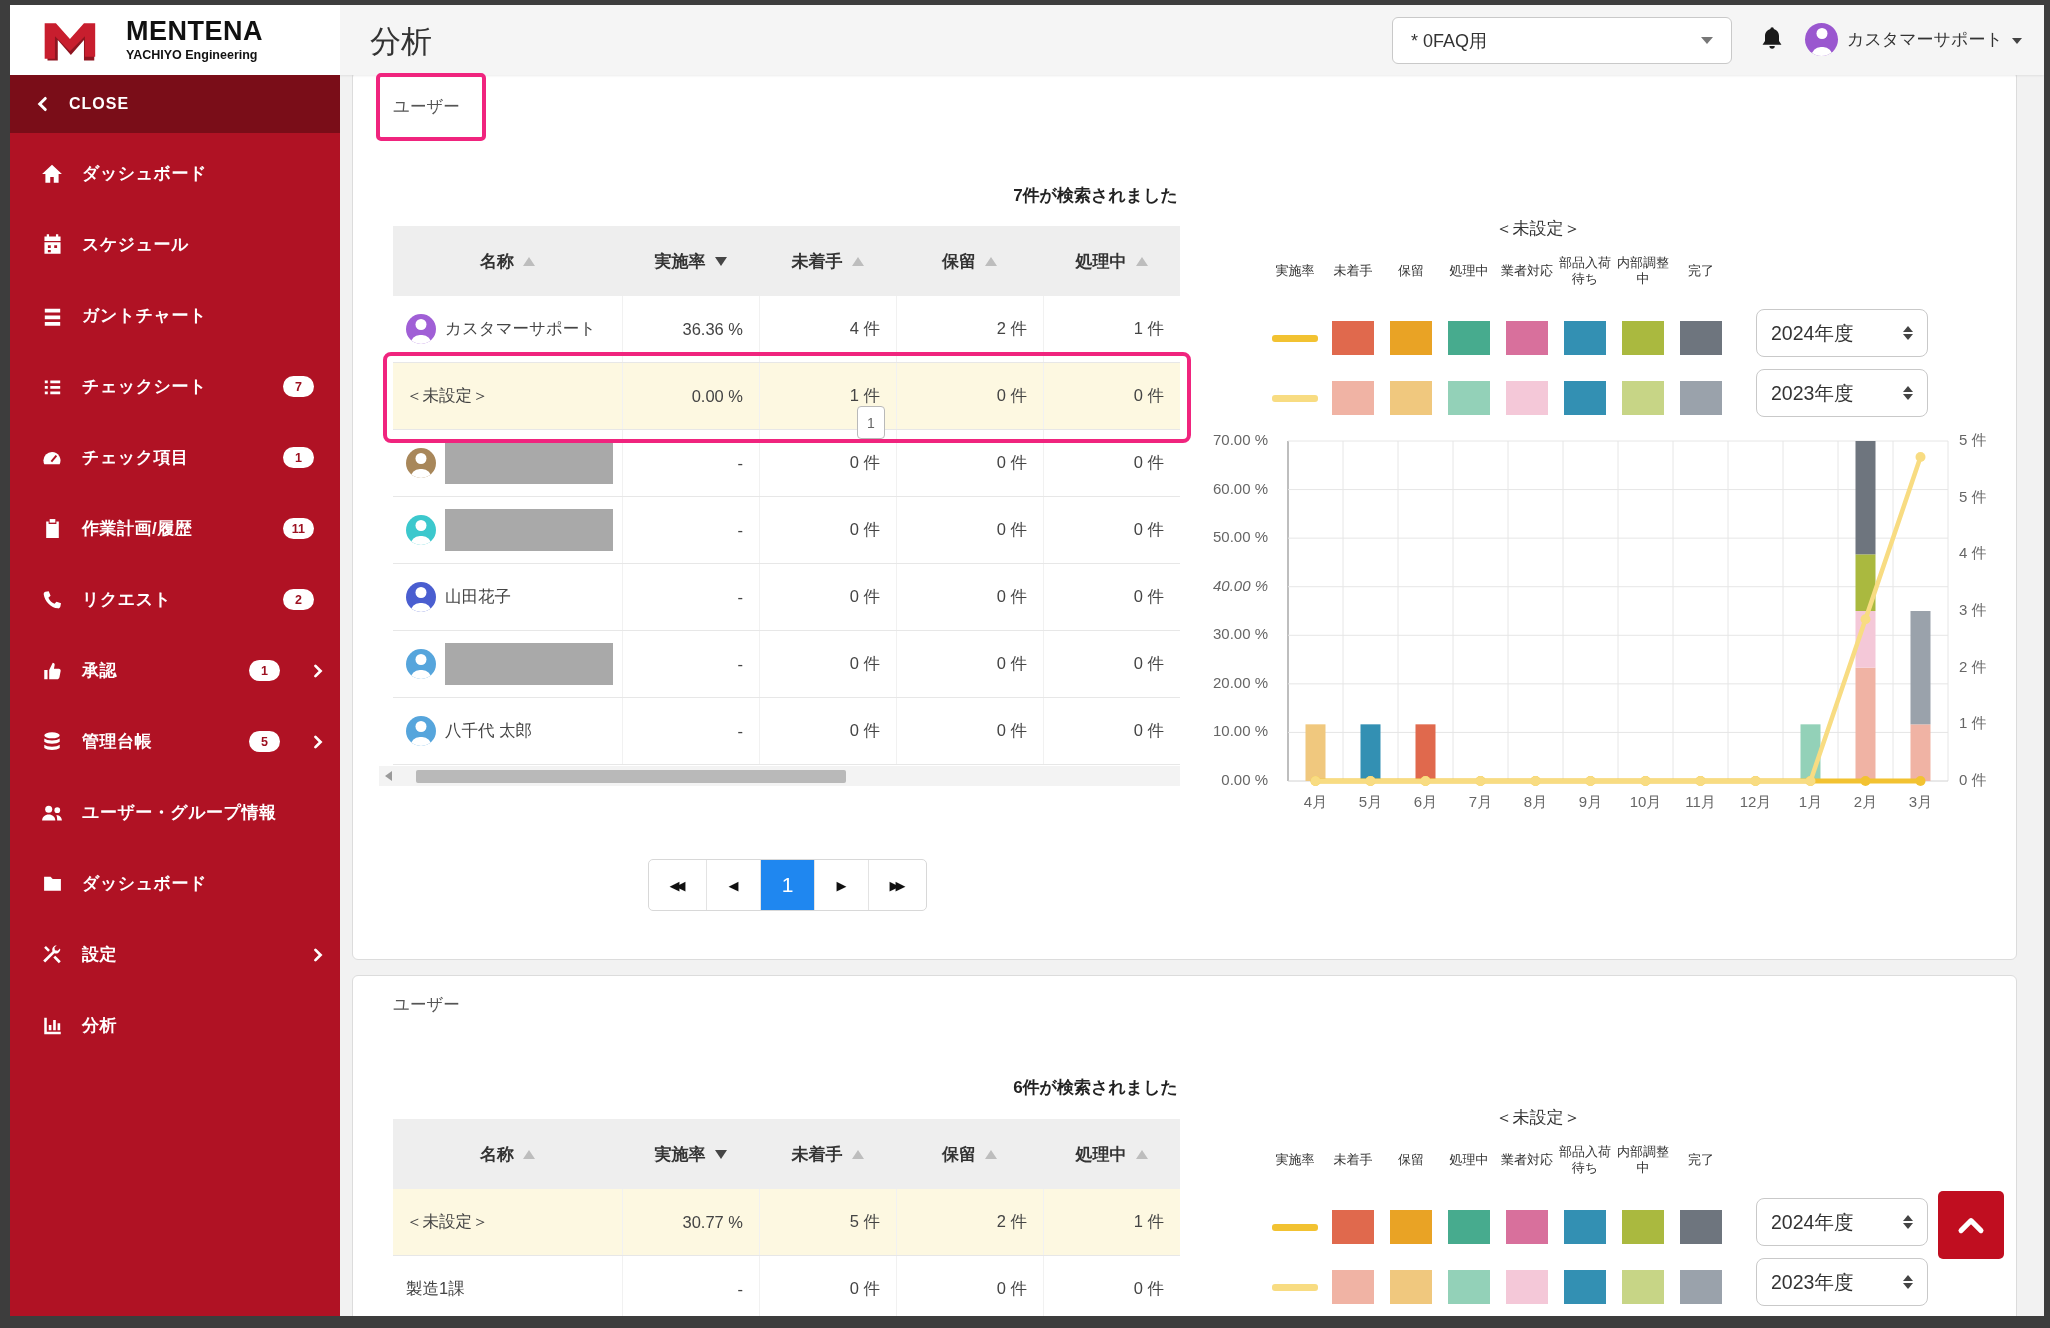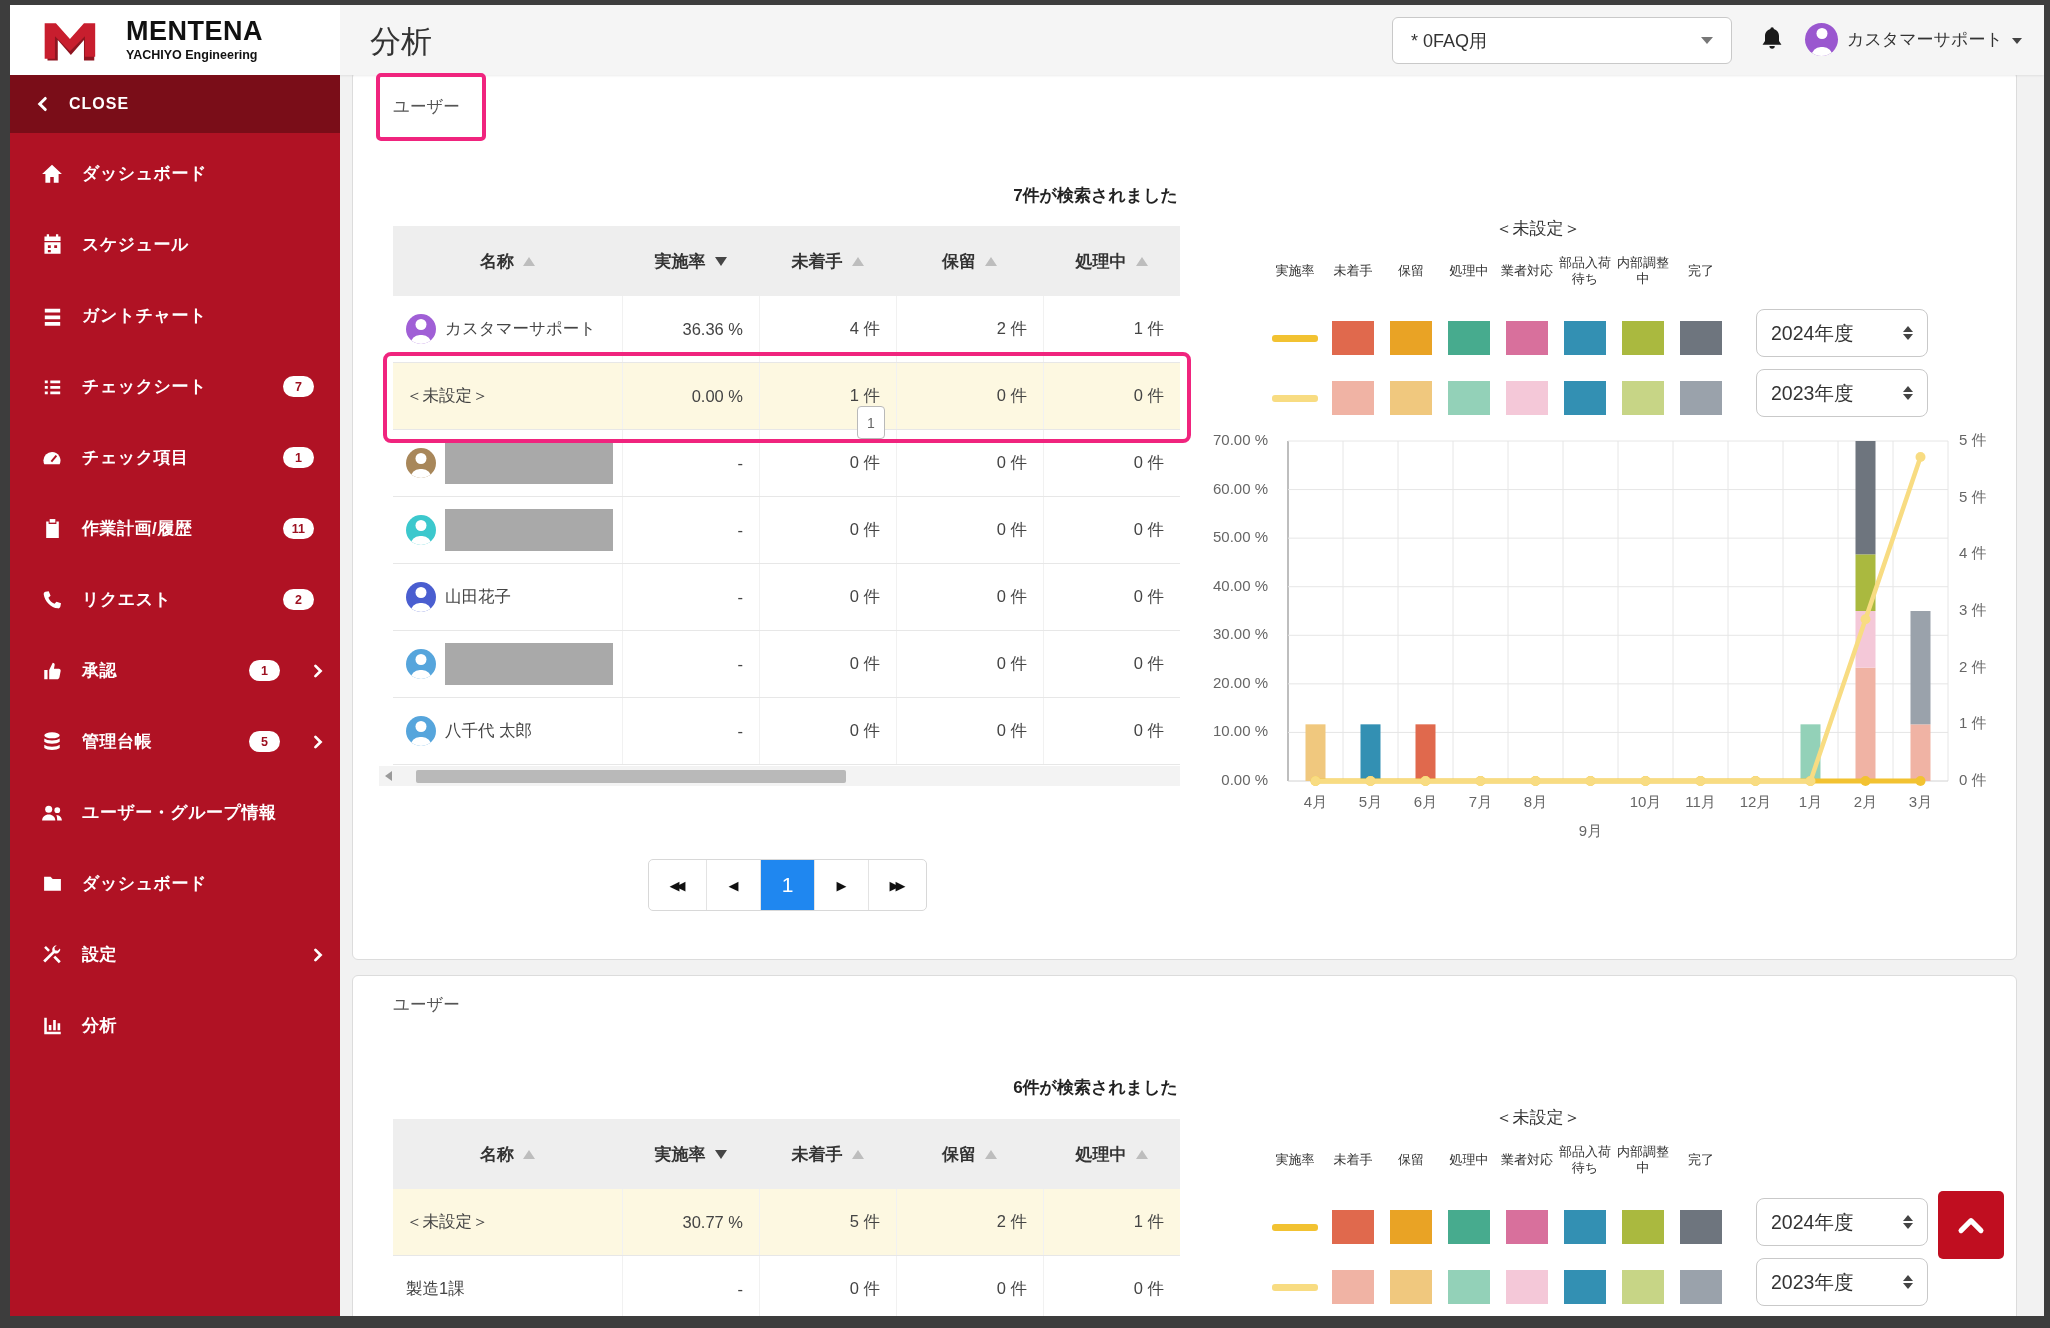--- a/index.html
+++ b/index.html
@@ -467,38 +467,38 @@
             <span class="dcaret">
               <i class="u"></i>
               <i class="d"></i>
             </span>
           </div>
         </div>
       <div id="user-chart">
           <span class="tick l" style="left: 760px; top: 359px;">70.00 %</span>
           <span class="tick l" style="left: 760px; top: 407.571px;">60.00 %</span>
           <span class="tick l" style="left: 760px; top: 456.143px;">50.00 %</span>
-          <span class="tick l" style="left: 760px; top: 504.714px;">40.00 %</span>
+          <span class="tick l" style="left: 760px; top: 504.714px; font-style: italic;">40.00 %</span>
           <span class="tick l" style="left: 760px; top: 553.286px;">30.00 %</span>
           <span class="tick l" style="left: 760px; top: 601.857px;">20.00 %</span>
           <span class="tick l" style="left: 760px; top: 650.429px;">10.00 %</span>
           <span class="tick l" style="left: 760px; top: 699px;">0.00 %</span>
           <span class="tick" style="left: 1606px; top: 359px;">5 件</span>
           <span class="tick" style="left: 1606px; top: 415.667px;">5 件</span>
           <span class="tick" style="left: 1606px; top: 472.333px;">4 件</span>
           <span class="tick" style="left: 1606px; top: 529px;">3 件</span>
           <span class="tick" style="left: 1606px; top: 585.667px;">2 件</span>
           <span class="tick" style="left: 1606px; top: 642.333px;">1 件</span>
           <span class="tick" style="left: 1606px; top: 699px;">0 件</span>
           <span class="mon" style="left: 935px; top: 721px;">4月</span>
           <span class="mon" style="left: 990px; top: 721px;">5月</span>
           <span class="mon" style="left: 1045px; top: 721px;">6月</span>
           <span class="mon" style="left: 1100px; top: 721px;">7月</span>
           <span class="mon" style="left: 1155px; top: 721px;">8月</span>
-          <span class="mon" style="left: 1210px; top: 721px; margin-top: 29px;">9月</span>
+          <span class="mon" style="left: 1210px; top: 721px;">9月</span>
           <span class="mon" style="left: 1265px; top: 721px;">10月</span>
           <span class="mon" style="left: 1320px; top: 721px;">11月</span>
           <span class="mon" style="left: 1375px; top: 721px;">12月</span>
           <span class="mon" style="left: 1430px; top: 721px;">1月</span>
           <span class="mon" style="left: 1485px; top: 721px;">2月</span>
           <span class="mon" style="left: 1540px; top: 721px;">3月</span>
           <svg width="660" height="340" style="position: absolute; left: 935px; top: 369px; overflow: visible;">
             <line x1="0" y1="0" x2="0" y2="340" stroke="#a8a8a8" stroke-width="1.5"></line>
             <line x1="55" y1="0" x2="55" y2="340" stroke="#e6e6e6" stroke-width="1"></line>
             <line x1="110" y1="0" x2="110" y2="340" stroke="#e6e6e6" stroke-width="1"></line>

